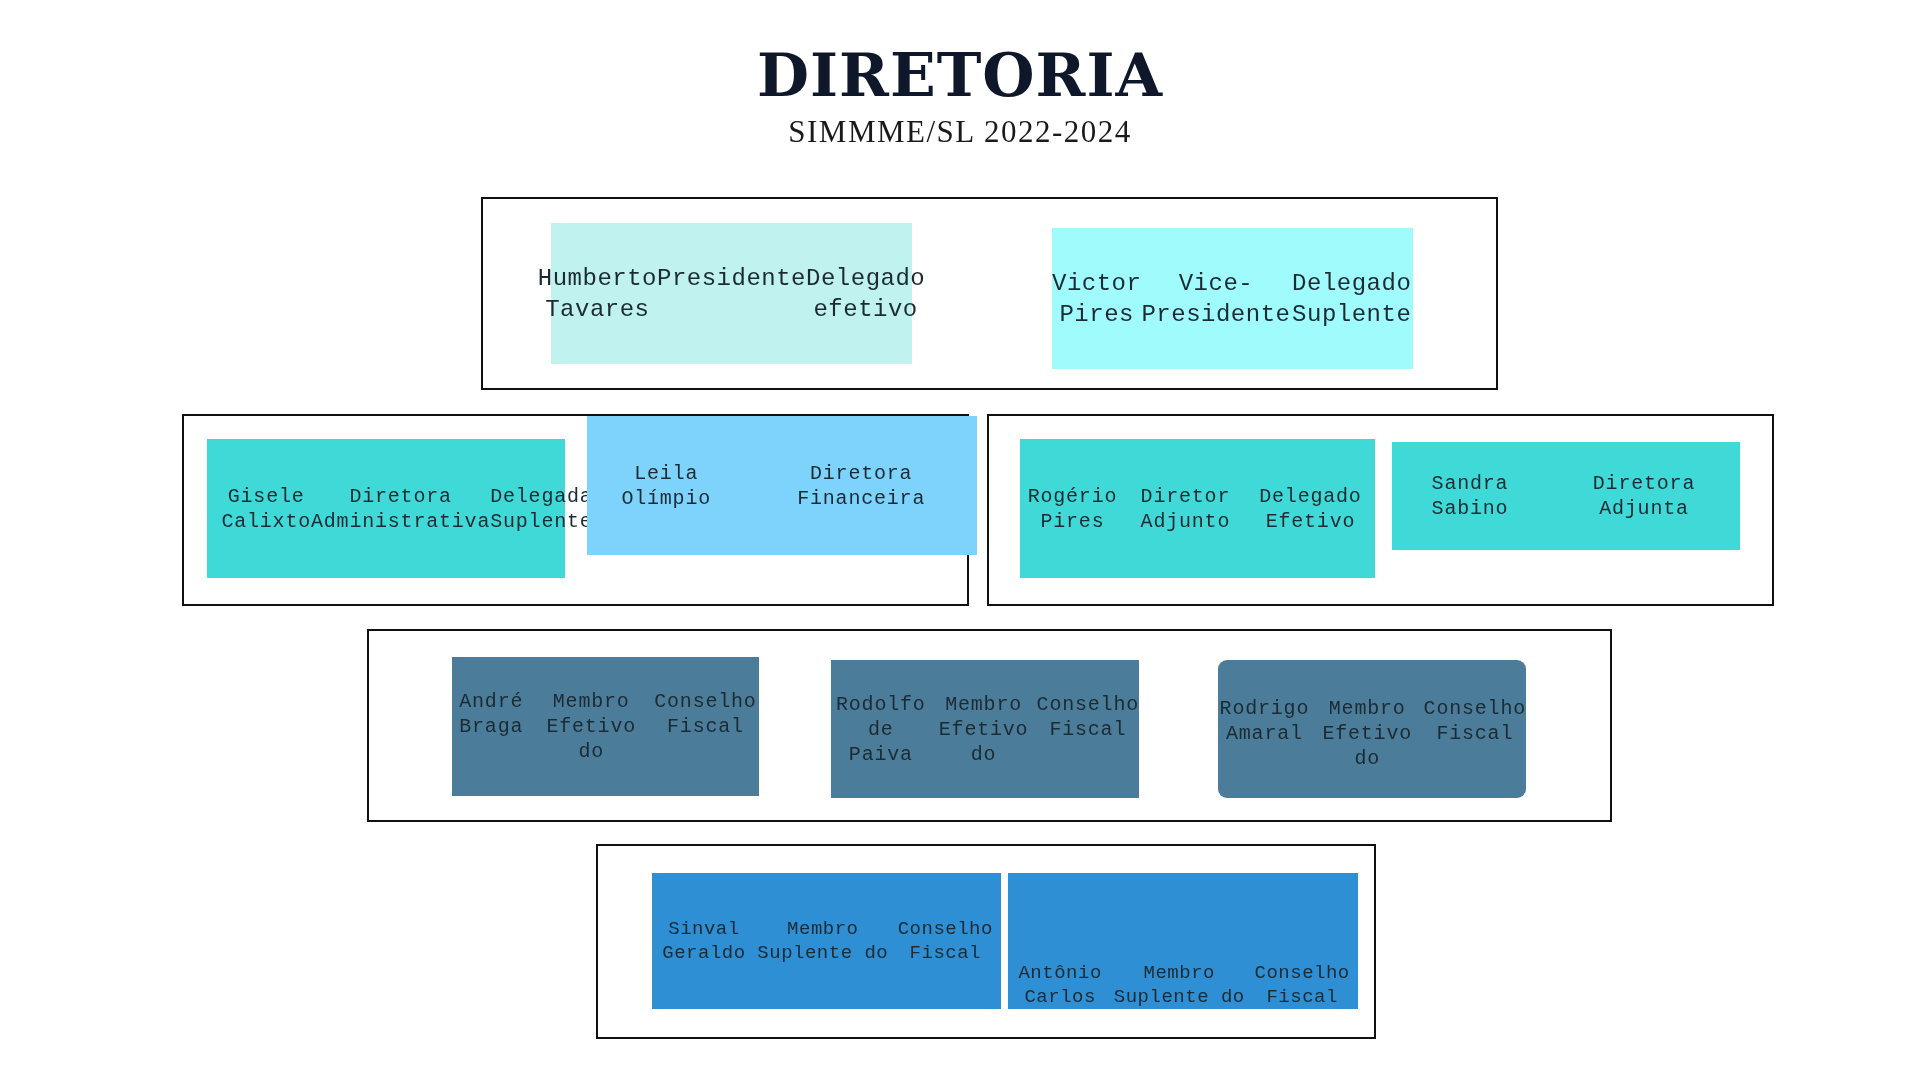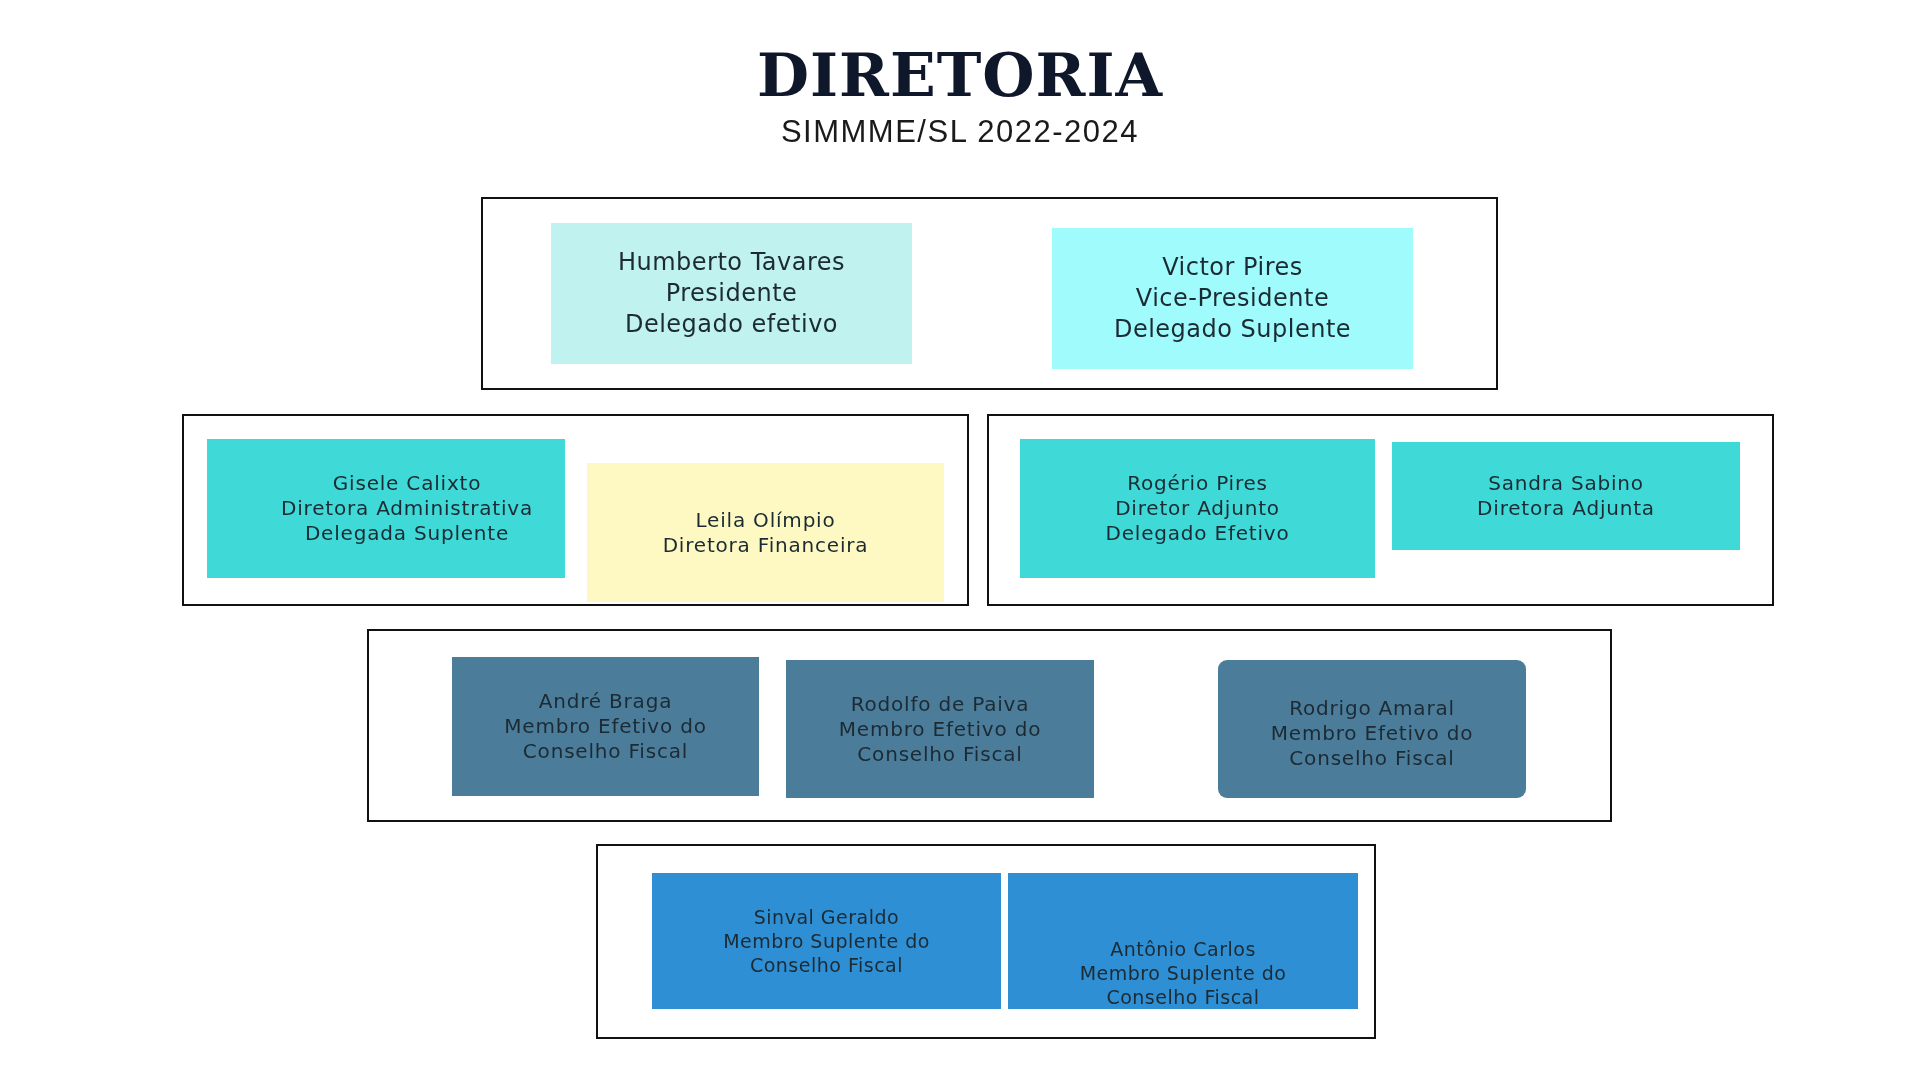--- a/index.html
+++ b/index.html
@@ -1,25 +1,25 @@
 <!DOCTYPE html>
 <html><head>
 <meta charset="utf-8">
 <style>
   html, body { margin:0; padding:0; }
   body { width:1920px; height:1080px; background:#ffffff; position:relative; overflow:hidden;
          font-family:"DejaVu Sans", sans-serif; }
   .title { position:absolute; left:0; width:1920px; top:40px; text-align:center;
            font-family:"DejaVu Serif", serif; font-weight:bold; font-size:60px; color:#0f172a; letter-spacing:1px; }
   .subtitle { position:absolute; left:0; width:1920px; top:114px; text-align:center;
-              font-family:Liberation Sans, sans-serif; font-size:31px; color:#1a1a1a; letter-spacing:1.5px; }
+              font-family:Liberation Serif, serif; font-size:31px; color:#1a1a1a; letter-spacing:1.5px; }
   .frame { position:absolute; border:2px solid #111; box-sizing:border-box; background:#fff; }
   .box { position:absolute; display:flex; align-items:center; justify-content:center; text-align:center;
          box-sizing:border-box; color:#1c2b33; }
-  .box .inner { display:flex; flex-direction:column; }
+  .box .inner { display:flex; flex-direction:row;font-family:Liberation Mono, monospace; }
   .box span { display:block; }
   .lg { font-size:24px; line-height:31px; letter-spacing:0.5px; }
   .md { font-size:20px; line-height:25px; letter-spacing:0.8px; }
   .sm { font-size:19px; line-height:24px; letter-spacing:0.5px; }
 </style>
 </head>
 <body>
 
 <div class="title">DIRETORIA</div>
 <div class="subtitle">SIMMME/SL 2022-2024</div>
@@ -41,21 +41,21 @@
 </div>
 
 <div class="frame" style="left:182px;top:414px;width:787px;height:192px;"></div>
 <div class="box md" style="left:207px;top:439px;width:358px;height:139px;background:#3fd9d7;padding-left:42px;">
   <div class="inner">
     <span>Gisele Calixto</span>
     <span>Diretora Administrativa</span>
     <span>Delegada Suplente</span>
   </div>
 </div>
-<div class="box md" style="left:587px;top:463px;width:357px;height:139px;background:#fef9c3;">
+<div class="box md" style="left:587px;top:416px;width:390px;height:139px;background:#7dd3fc;">
   <div class="inner">
     <span>Leila Olímpio</span>
     <span>Diretora Financeira</span>
   </div>
 </div>
 
 <div class="frame" style="left:987px;top:414px;width:787px;height:192px;"></div>
 <div class="box md" style="left:1020px;top:439px;width:355px;height:139px;background:#3fd9d7;">
   <div class="inner">
     <span>Rogério Pires</span>
@@ -71,21 +71,21 @@
 </div>
 
 <div class="frame" style="left:367px;top:629px;width:1245px;height:193px;"></div>
 <div class="box md" style="left:452px;top:657px;width:307px;height:139px;background:#4b7d9b;">
   <div class="inner">
     <span>André Braga</span>
     <span>Membro Efetivo do</span>
     <span>Conselho Fiscal</span>
   </div>
 </div>
-<div class="box md" style="left:786px;top:660px;width:308px;height:138px;background:#4b7d9b;">
+<div class="box md" style="left:831px;top:660px;width:308px;height:138px;background:#4b7d9b;">
   <div class="inner">
     <span>Rodolfo de Paiva</span>
     <span>Membro Efetivo do</span>
     <span>Conselho Fiscal</span>
   </div>
 </div>
 <div class="box md" style="left:1218px;top:660px;width:308px;height:138px;background:#4b7d9b;border-radius:9px;">
   <div class="inner" style="padding-top:8px;">
     <span>Rodrigo Amaral</span>
     <span>Membro Efetivo do</span>

